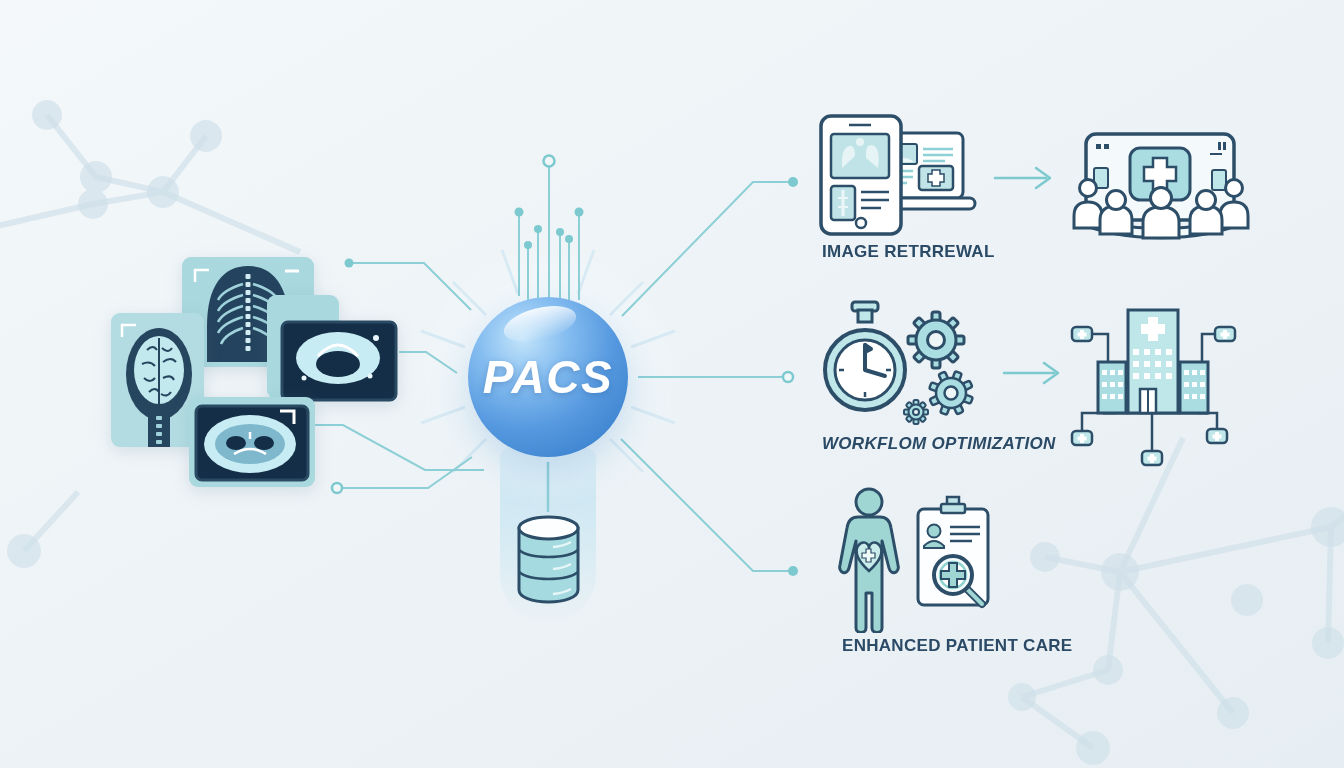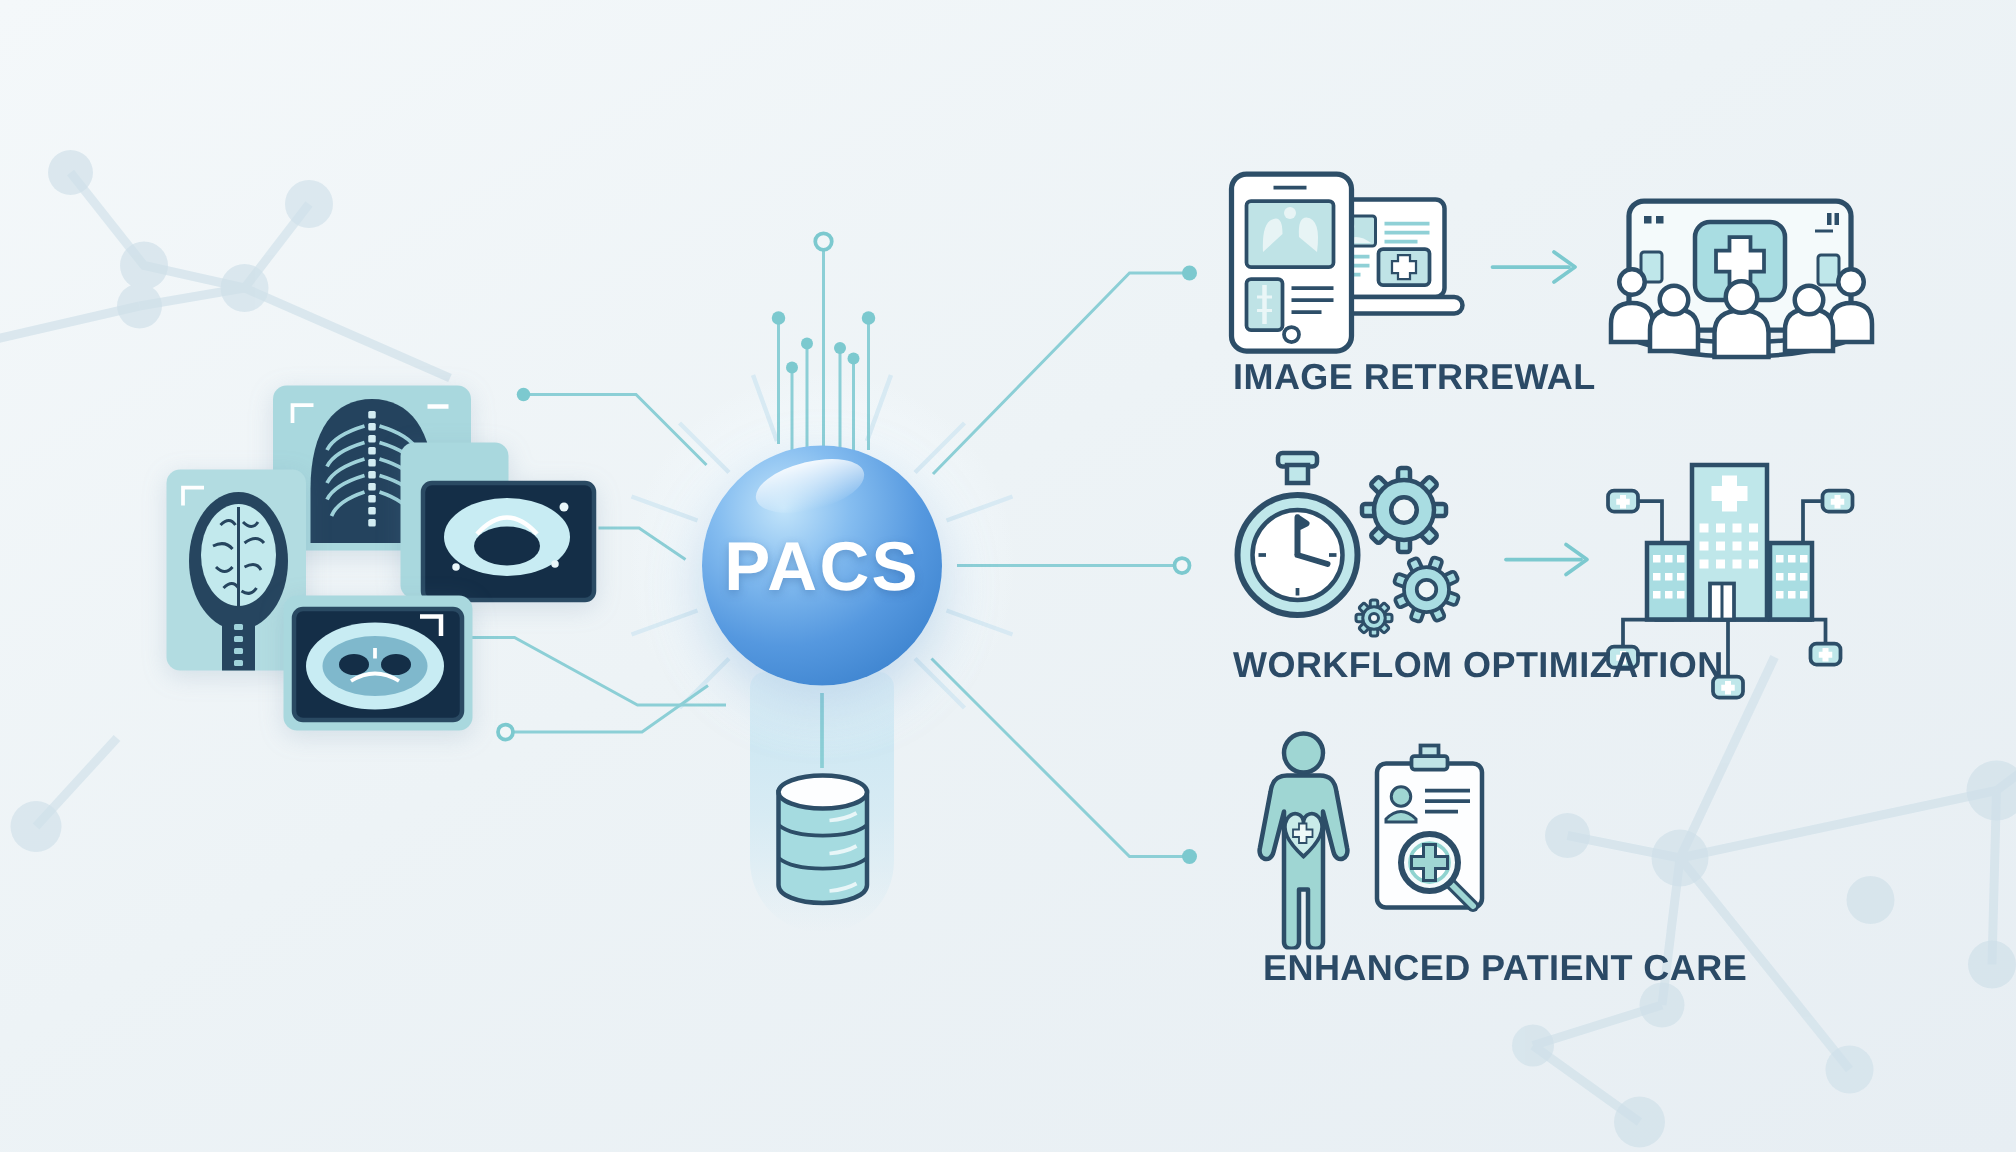--- a/index.html
+++ b/index.html
@@ -20,34 +20,34 @@
   }
   
   .sphere-glow{
     left:420px;top:249px;width:256px;height:256px;border-radius:50%;
     background:radial-gradient(circle,rgba(255,255,255,.95) 0%,rgba(244,250,253,.8) 42%,rgba(244,250,253,0) 72%);
   }
   .sphere{
     left:468px;top:297px;width:160px;height:160px;border-radius:50%;
     background:radial-gradient(circle at 34% 26%,#c2e4fa 0%,#85bdf0 28%,#5598df 58%,#3f85d0 82%,#3578c2 100%);
     box-shadow:0 14px 36px rgba(110,160,205,.35);
-    display:flex;align-items:center;justify-content:center;
+    display:flex;align-items:center;justify-content:center;font-style:italic;
   }
   .sphere::before{
     content:"";position:absolute;left:22%;top:7%;width:46%;height:20%;
     background:linear-gradient(180deg,rgba(255,255,255,.9),rgba(255,255,255,0));
     border-radius:50%;transform:rotate(-14deg);
   }
   .sphere-label{
     color:#fff;font-size:46px;font-weight:bold;letter-spacing:1.5px;
     text-shadow:0 2px 6px rgba(40,90,150,.35);
   }
   
   .branch-label{
-    color:#2b4a66;font-size:24px;font-weight:bold;line-height:27px;letter-spacing:.3px;
+    color:#2b4a66;font-size:17px;font-weight:bold;line-height:27px;letter-spacing:.3px;
   }
   .branch-label span{display:block;}
   .scan-card{filter:drop-shadow(0 4px 8px rgba(90,130,160,.18));}
 </style>
 </head>
 <body>
 
 <div class="canvas">
 
   <svg class="abs bg-net" width="1344" height="768" viewBox="0 0 1344 768">
@@ -506,21 +506,21 @@
         <path d="M22,141 h4 v2.5 h2.5 v4 h-2.5 v2.5 h-4 v-2.5 h-2.5 v-4 h2.5 z"></path>
         <path d="M157,139 h4 v2.5 h2.5 v4 h-2.5 v2.5 h-4 v-2.5 h-2.5 v-4 h2.5 z"></path>
         <path d="M92,161 h4 v2.5 h2.5 v4 h-2.5 v2.5 h-4 v-2.5 h-2.5 v-4 h2.5 z"></path>
       </g>
     </g>
   </svg>
 
   <div class="abs branch-label" style="left:822px;top:238px;">
     <span>IMAGE RETRREWAL</span>
   </div>
-  <div class="abs branch-label" style="left:822px;top:430px;">
+  <div class="abs branch-label" style="left:822px;top:430px;font-style:italic;">
     <span>WORKFLOM OPTIMIZATION</span>
     <span></span>
   </div>
   <div class="abs branch-label" style="left:842px;top:632px;">
     <span>ENHANCED PATIENT CARE</span>
   </div>
 
 </div>
 
 </body></html>

